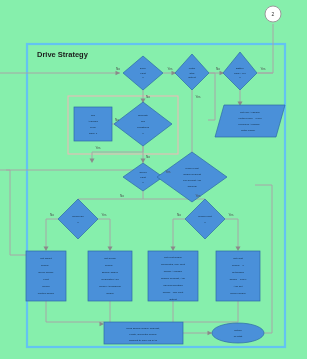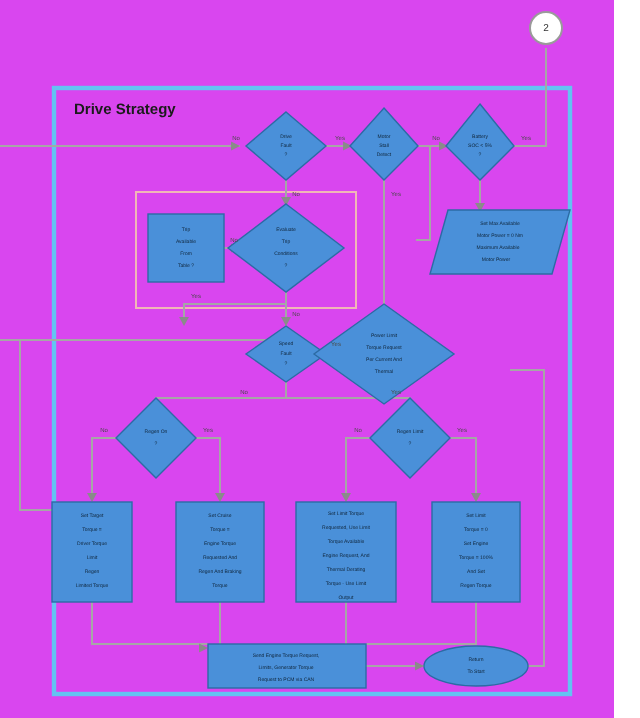--- a/index.html
+++ b/index.html
@@ -1,17 +1,17 @@
 <!DOCTYPE html>
 <html><head>
 <meta charset="utf-8">
 <style>
   html,body{margin:0;padding:0;background:#ffffff;}
   body{width:307px;height:359px;overflow:hidden;font-family:"Liberation Sans",sans-serif;}
-  #stage{position:relative;width:307px;height:359px;background:#d946ef;}
+  #stage{position:relative;width:307px;height:359px;background:#86efac;}
   svg#canvas{position:absolute;left:0;top:0;width:307px;height:359px;}
 
   .shape-text{
     font-family:"Liberation Sans",sans-serif;
     fill:#10263b;
     text-anchor:middle;
     dominant-baseline:middle;
     pointer-events:none;
   }
   .t-tiny{font-size:2.5px;}

